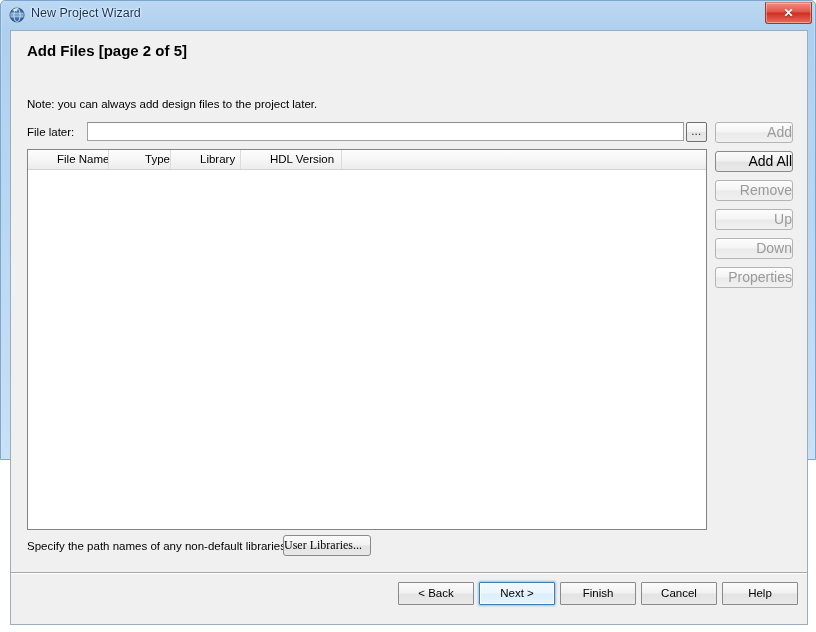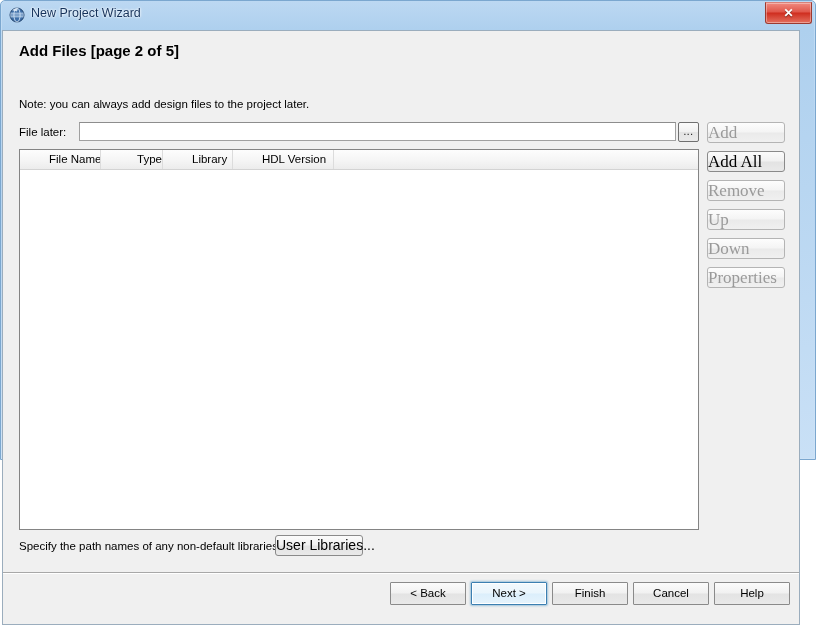--- a/index.html
+++ b/index.html
@@ -74,21 +74,21 @@
     color: #ffffff;
     font-size: 12px;
     font-weight: bold;
     line-height: 1;
     text-shadow: 0 1px 1px rgba(0,0,0,0.45);
   }
 
   
   .client {
     position: absolute;
-    left: 1px;
+    left: 9px;
     top: 29px;
     width: 798px;
     height: 595px;
     background: #f0f0f0;
     border: 1px solid #9badbd;
     box-sizing: border-box;
   }
 
   .heading {
     position: absolute;
@@ -154,24 +154,24 @@
 
   
   .btn {
     position: absolute;
     box-sizing: border-box;
     width: 78px;
     height: 21px;
     border: 1px solid #b4b4b4;
     border-radius: 3px;
     background: linear-gradient(to bottom, #fdfdfd 0%, #f4f4f4 48%, #eaeaea 52%, #f0f0f0 100%);
-    font-family: Liberation Serif, serif;
-    font-size: 17px;
+    font-family: Liberation Sans, sans-serif;
+    font-size: 14px;
     color: #9a9a9a;
-    text-align: left;
+    text-align: right;
     line-height: 19px;
     padding: 0;
     white-space: nowrap;
   }
   .btn.enabled {
     border-color: #8a8a8a;
     color: #000000;
     background: linear-gradient(to bottom, #fbfbfb 0%, #f1f1f1 48%, #e3e3e3 52%, #e9e9e9 100%);
   }
   .btn-add     { left: 704px; top: 91px;  }
@@ -232,24 +232,24 @@
   .userlib-button {
     position: absolute;
     left: 272px;
     top: 504px;
     width: 88px;
     height: 21px;
     box-sizing: border-box;
     border: 1px solid #8a8a8a;
     border-radius: 3px;
     background: linear-gradient(to bottom, #fbfbfb 0%, #f1f1f1 48%, #e3e3e3 52%, #e9e9e9 100%);
-    font-family: Liberation Sans, sans-serif;
-    font-size: 14px;
+    font-family: Liberation Serif, serif;
+    font-size: 12px;
     color: #000;
-    text-align: right;
+    text-align: left;
     line-height: 19px;
     padding: 0;
     white-space: nowrap;
   }
 
   
   .footer-sep {
     position: absolute;
     left: 0px;
     top: 541px;

